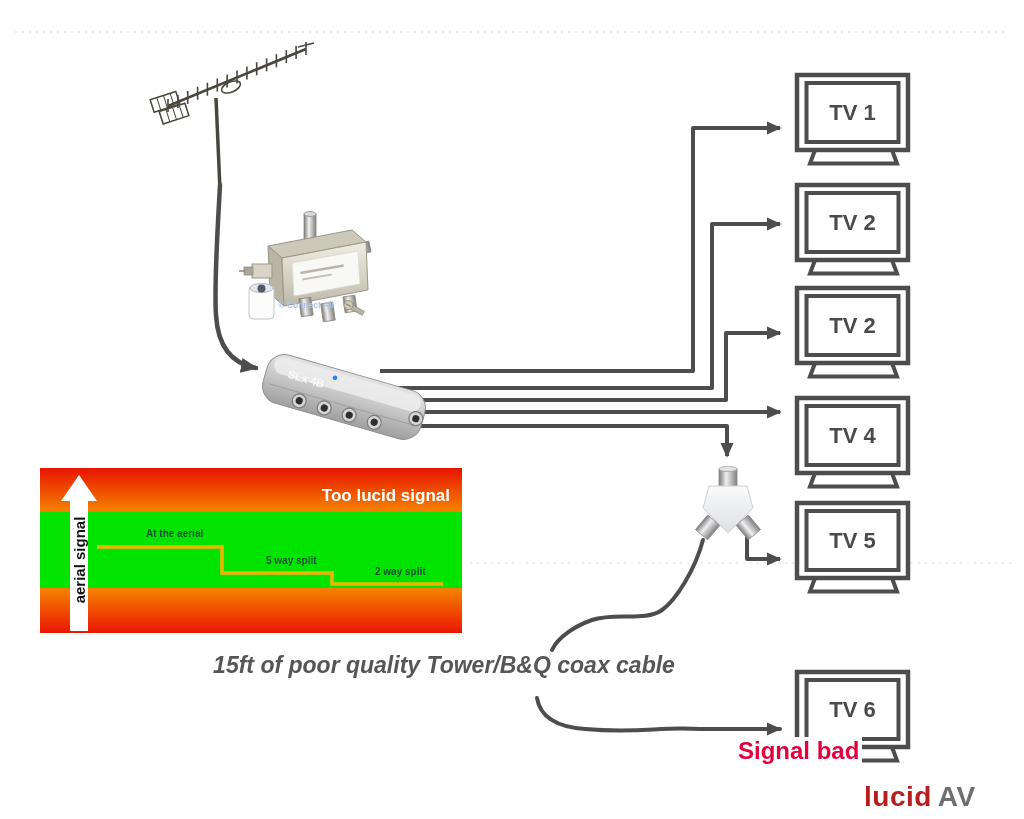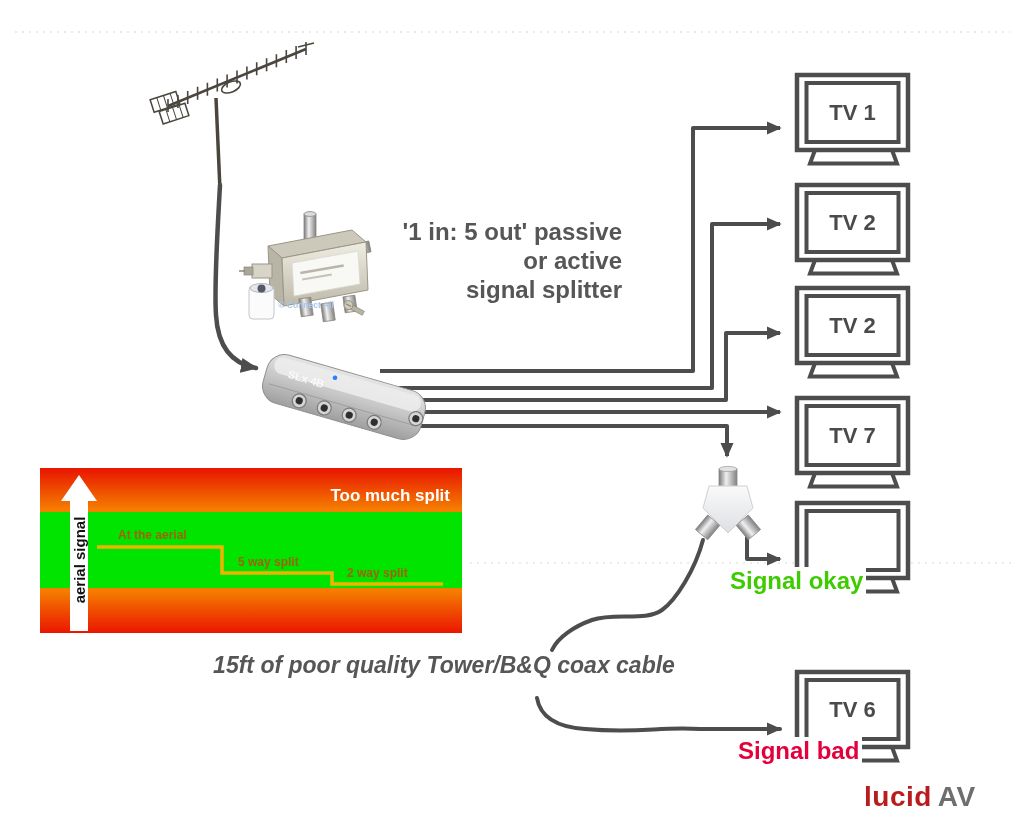--- a/index.html
+++ b/index.html
@@ -4,21 +4,21 @@
 <style>
   html,body{margin:0;padding:0;background:#fff;}
   #canvas{position:relative;width:1024px;height:819px;background:#fff;overflow:hidden;
           font-family:"Liberation Sans", sans-serif;}
   svg{position:absolute;left:0;top:0;z-index:2;}
   .txt{position:absolute;z-index:3;font-weight:bold;color:#565656;}
   #chart{position:absolute;left:40px;top:468px;width:422px;height:165px;z-index:1;
          background:linear-gradient(to bottom,#e81400 0%,#f57d00 25%,#f57d00 26.5%,
                     #00e400 27%,#00e400 72.5%,#f57d00 73%,#f57d00 74.5%,#ea1600 100%);}
   .band-label{font-size:17px;color:#ffffff;text-align:right;}
-  .step-label{font-size:12px;color:#a16207;}
+  .step-label{font-size:10px;color:#14532d;margin-left:28px;}
   #aerial-signal-label{left:79px;top:560px;transform:translate(-50%,-50%) rotate(-90deg);
          font-size:15px;color:#111;white-space:nowrap;}
   #splitter-note{left:360px;top:217px;width:262px;text-align:right;
          font-size:24px;line-height:29px;white-space:pre-line;}
   #coax-note{left:198px;top:652px;width:492px;text-align:center;font-size:23px;font-style:italic;}
   .tv-label{position:absolute;z-index:3;width:93px;height:59px;left:806px;
          display:flex;align-items:center;justify-content:center;
          font-size:22px;font-weight:bold;color:#4a4a4a;}
   .status{position:absolute;z-index:4;font-size:24px;font-weight:bold;
          background:#fff;padding:0 3px;white-space:nowrap;}
@@ -190,32 +190,29 @@
         <path d="M815,747 L892,747 L897,760.5 L810,760.5 Z" stroke-width="4"></path>
         <rect x="797" y="672" width="111" height="75" stroke-width="4.5"></rect>
         <rect x="806.5" y="680" width="92" height="59" stroke-width="4"></rect>
       </g>
     </g>
   </svg>
 
   <div class="tv-label" style="top:83px">TV 1</div>
   <div class="tv-label" style="top:193px">TV 2</div>
   <div class="tv-label" style="top:296px">TV 2</div>
-  <div class="tv-label" style="top:406px">TV 7</div>
+  <div class="tv-label" style="top:406px">TV 4</div>
+  <div class="tv-label" style="top:511px">TV 5</div>
   <div class="tv-label" style="top:680px">TV 6</div>
 
-  <div class="txt" id="splitter-note">'1 in: 5 out' passive
-or active
-signal splitter</div>
   <div class="txt" id="coax-note">15ft of poor quality Tower/B&amp;Q coax cable</div>
 
-  <div class="status" id="status-okay">Signal okay</div>
   <div class="status" id="status-bad">Signal bad</div>
 
-  <div class="txt band-label" style="left:290px;top:486px;width:160px">Too much split</div>
+  <div class="txt band-label" style="left:290px;top:486px;width:160px">Too lucid signal</div>
   <div class="txt step-label" style="left:118px;top:528px">At the aerial</div>
   <div class="txt step-label" style="left:238px;top:555px">5 way split</div>
   <div class="txt step-label" style="left:347px;top:566px">2 way split</div>
   <div class="txt" id="aerial-signal-label">aerial signal</div>
 
   <div class="txt" id="logo">
     <span class="l1">lucid</span><span class="l2">AV</span>
   </div>
 
 </div>

